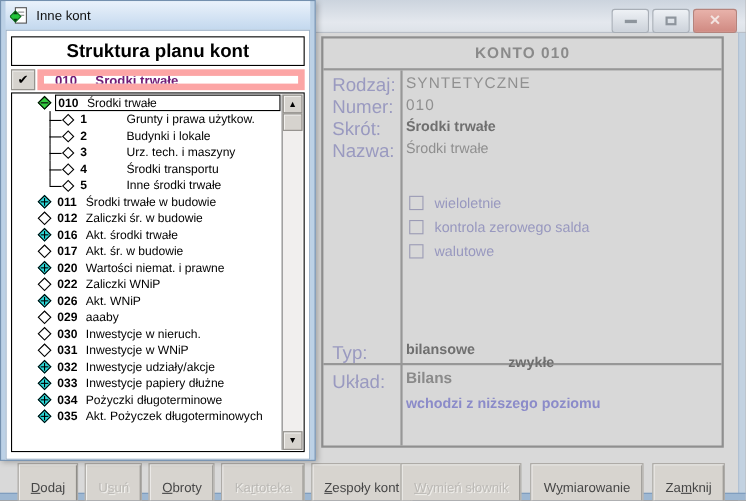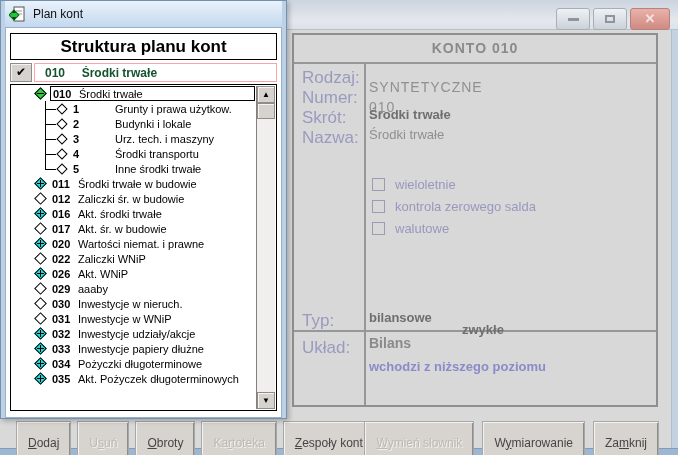--- a/index.html
+++ b/index.html
@@ -22,21 +22,21 @@
   
   .konto-panel { position:absolute; left:292px; top:33px; width:366px; height:374px;
     border:2px solid #8f8f8f; background:#d8d8d8; }
   .konto-title { position:absolute; left:0; right:0; top:0; height:27px; line-height:27px;
     text-align:center; font-size:14px; font-weight:bold; letter-spacing:1px; color:#8a8a8a; }
   .konto-hsep1 { position:absolute; left:0; right:0; top:27px; height:2px; background:#979797; }
   .konto-vdiv  { position:absolute; left:70px; top:29px; bottom:0; width:2px; background:#979797; }
   .konto-hsep2 { position:absolute; left:0; right:0; top:295px; height:2px; background:#979797; }
   .k-label { position:absolute; left:8px; font-size:17px; color:#9a9ac0; }
   .k-val   { position:absolute; left:75px; font-size:13px; color:#8f8f8f; }
-  .k-val.big { font-size:14px; letter-spacing:1px; color:#909090;margin-top:12px; }
+  .k-val.big { font-size:14px; letter-spacing:1px; color:#909090; }
   .k-val.bold { font-weight:bold; color:#6f6f6f; }
   .k-val.bold-gray { font-weight:bold; color:#8a8a8a; font-size:14px; }
   .k-val.accent { font-weight:bold; color:#8b8bc9; }
   .chk-group { position:absolute; left:78px; top:138px; }
   .chk-row { display:flex; align-items:center; height:22px; }
   .chk-box { width:13px; height:13px; border:1px solid #9b9bb5; background:transparent; margin-right:10px; flex:none; }
   .chk-label { font-size:13px; color:#9898bf; }
   .typ-val2 { left:168px;margin-top:12px; }
 
   
@@ -53,21 +53,21 @@
   .plan-window { position:absolute; left:0; top:0; width:287px; height:419px;
     background:#bcd1e6; border:1px solid #7490ae; padding:0 4px 4px 4px; box-shadow:2px 2px 5px rgba(0,0,0,.25); }
   .plan-titlebar { height:26px; display:flex; align-items:center; gap:7px; padding-left:4px;
     background:linear-gradient(#eaf2fb,#c3d8ee); font-size:12px; color:#111; }
   .plan-client { background:#fff; height:391px; border:1px solid #9ab0c6; padding:4px 3px 0 3px; }
   .struct-header { border:1px solid #000; height:27px; line-height:25px; text-align:center;
     font-size:17px; font-weight:bold; color:#000; margin:1px 1px 0 1px; background:#fff; }
   .selector-row { display:flex; margin:3px 1px 0 1px; height:19px; gap:2px; }
   .check-btn { width:22px; height:19px; background:#d6d3ce; border:1px solid #8f8d89;
     box-shadow:inset 1px 1px 0 #f4f3f1; font-size:12px; line-height:17px; text-align:center; color:#000; padding:0; }
-  .selector-input { flex:1; border:1px solid #fca5a5; font-size:12px; font-weight:bold; color:#14532d;
+  .selector-input { flex:1; border:6px solid #fca5a5; font-size:12px; font-weight:bold; color:#701a75;
     padding:0 0 0 10px; outline:none; background:#fff; }
   .tree-box { position:relative; border:1px solid #000; margin:2px 1px 0 1px; height:327px; background:#fff; overflow:hidden; }
   .tree-rows { position:absolute; left:0; top:1px; right:21px; }
   .tree-row { display:flex; align-items:center; height:15px; font-size:11px; color:#000; }
   .tree-row.lvl1 { padding-left:24px; }
   .tree-row.lvl2 { padding-left:30px; }
   .conn { display:none; position:relative; width:16px; align-self:stretch; flex:none; }
   .lvl2 .conn { display:block; }
   .conn::before { content:""; position:absolute; left:4px; top:0; bottom:0; border-left:1px solid #000; }
   .tree-row.last .conn::before { bottom:50%; }
@@ -172,21 +172,21 @@
   <div class="plan-window">
     <div class="plan-titlebar">
       <svg width="17" height="17" viewBox="0 0 17 17">
         <rect x="5" y="1" width="10" height="14" fill="#ffffff" stroke="#555555" stroke-width="1"></rect>
         <line x1="7" y1="5" x2="13" y2="5" stroke="#999999"></line>
         <line x1="7" y1="8" x2="13" y2="8" stroke="#999999"></line>
         <rect x="1.5" y="5.5" width="7" height="7" transform="rotate(45 5 9)" fill="#22c43a" stroke="#0a6e1a"></rect>
         <path d="M5 4 L7 7 L3 7 Z" fill="#0c3d12"></path>
         <path d="M5 14 L7 11 L3 11 Z" fill="#0c3d12"></path>
       </svg>
-      <span>Plan kont</span>
+      <span>Inne kont</span>
     </div>
     <div class="plan-client">
       <div class="struct-header">Struktura planu kont</div>
       <div class="selector-row">
         <button class="check-btn"><span>✔</span></button>
         <input class="selector-input" type="text" value="010     Środki trwałe" style="">
       </div>
       <div class="tree-box">
         <div class="tree-rows">
             <div class="tree-row lvl1 sel">

